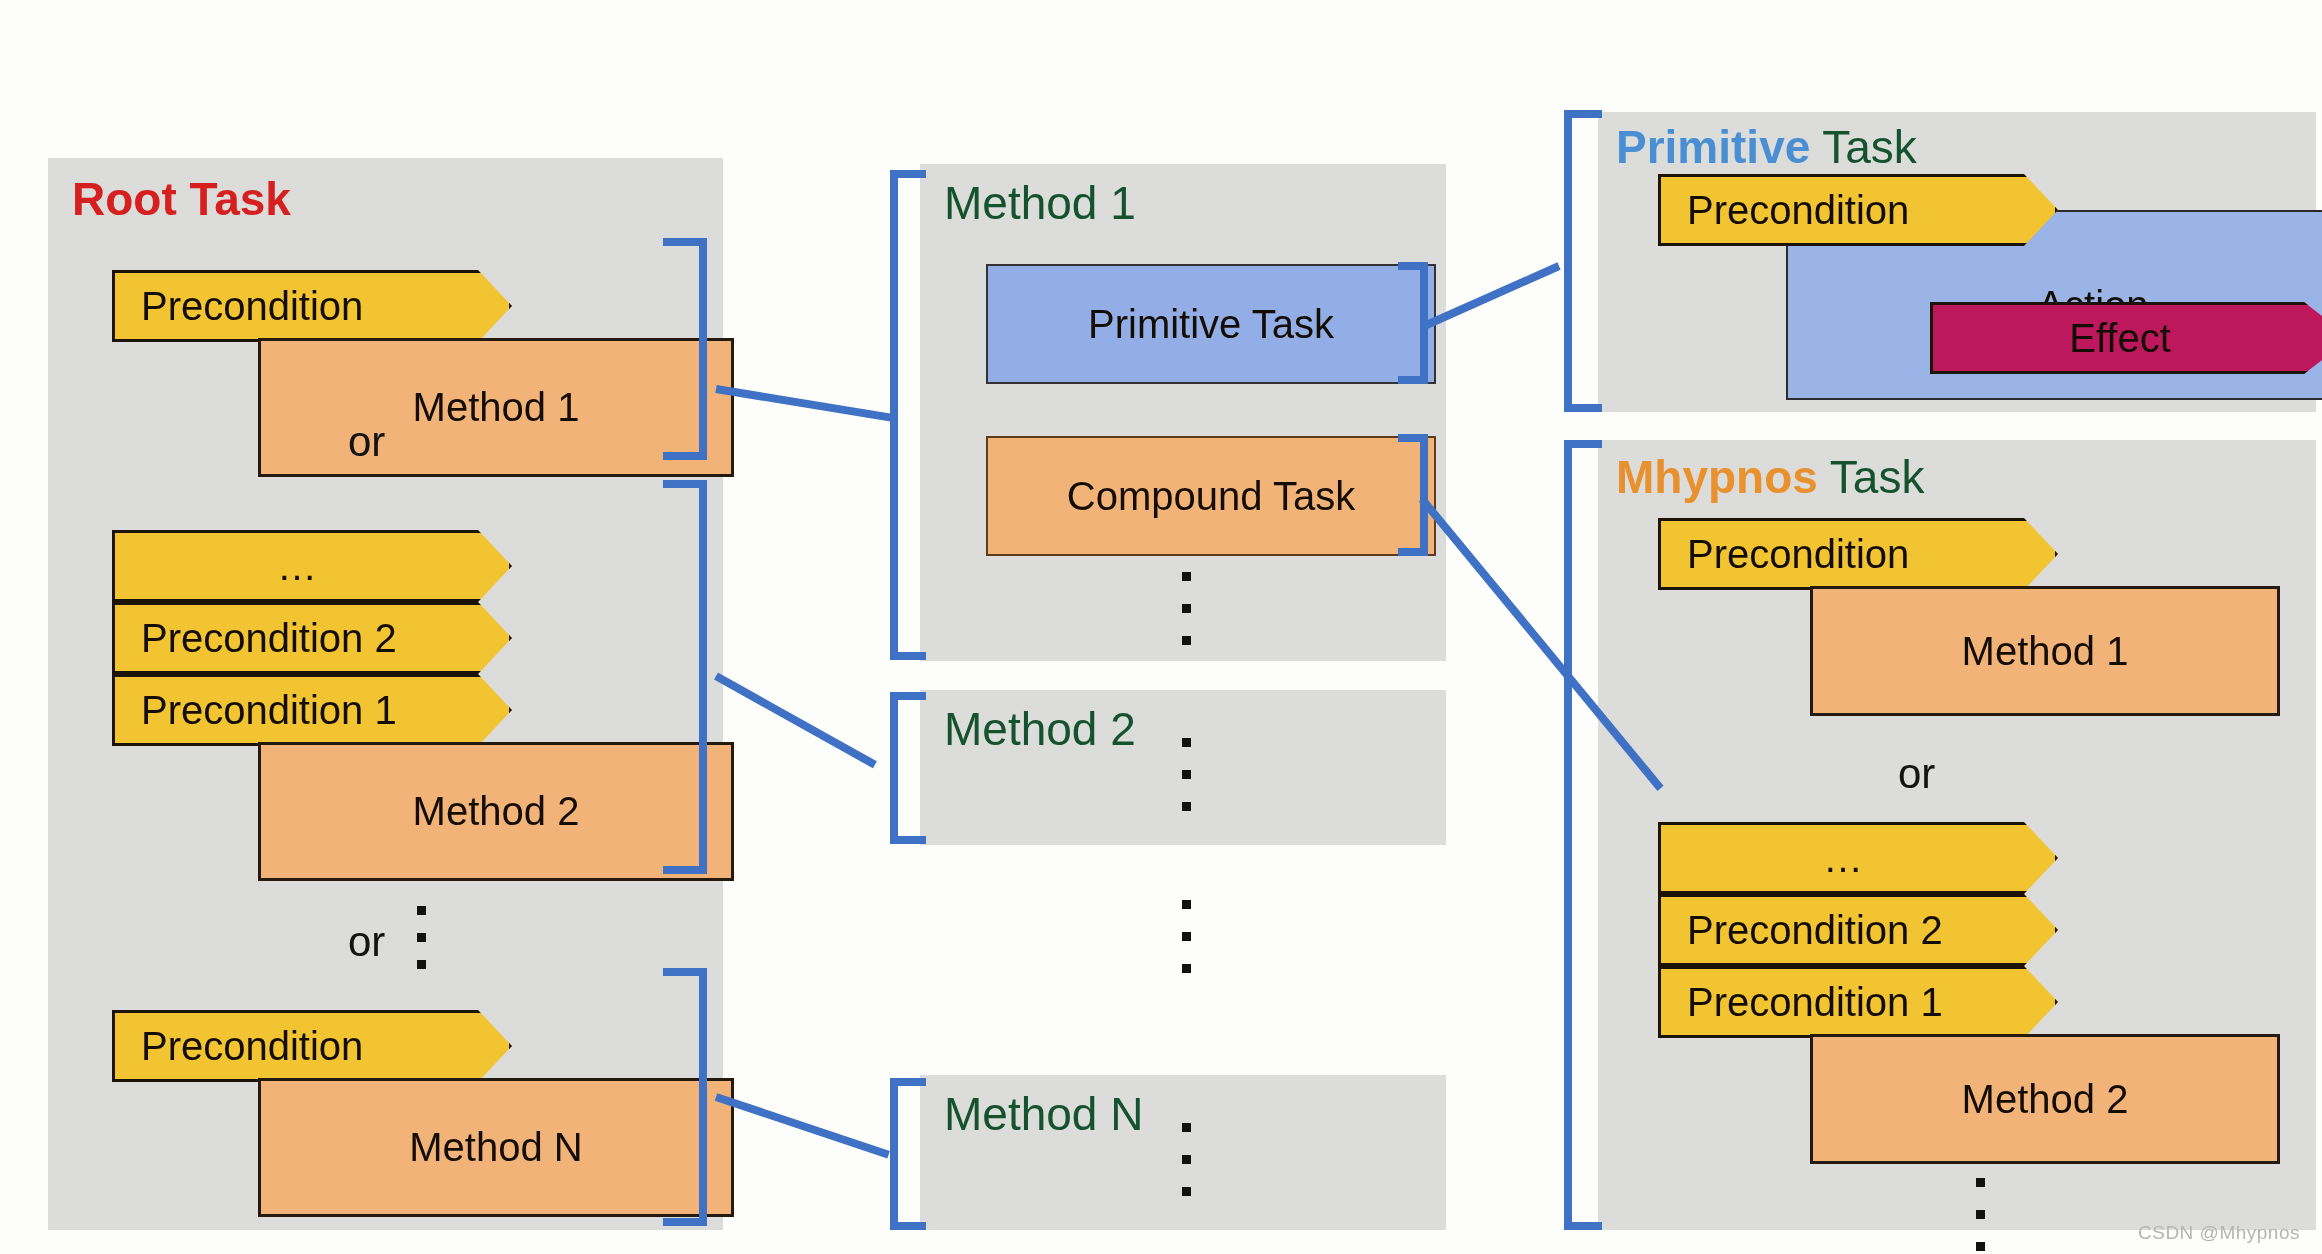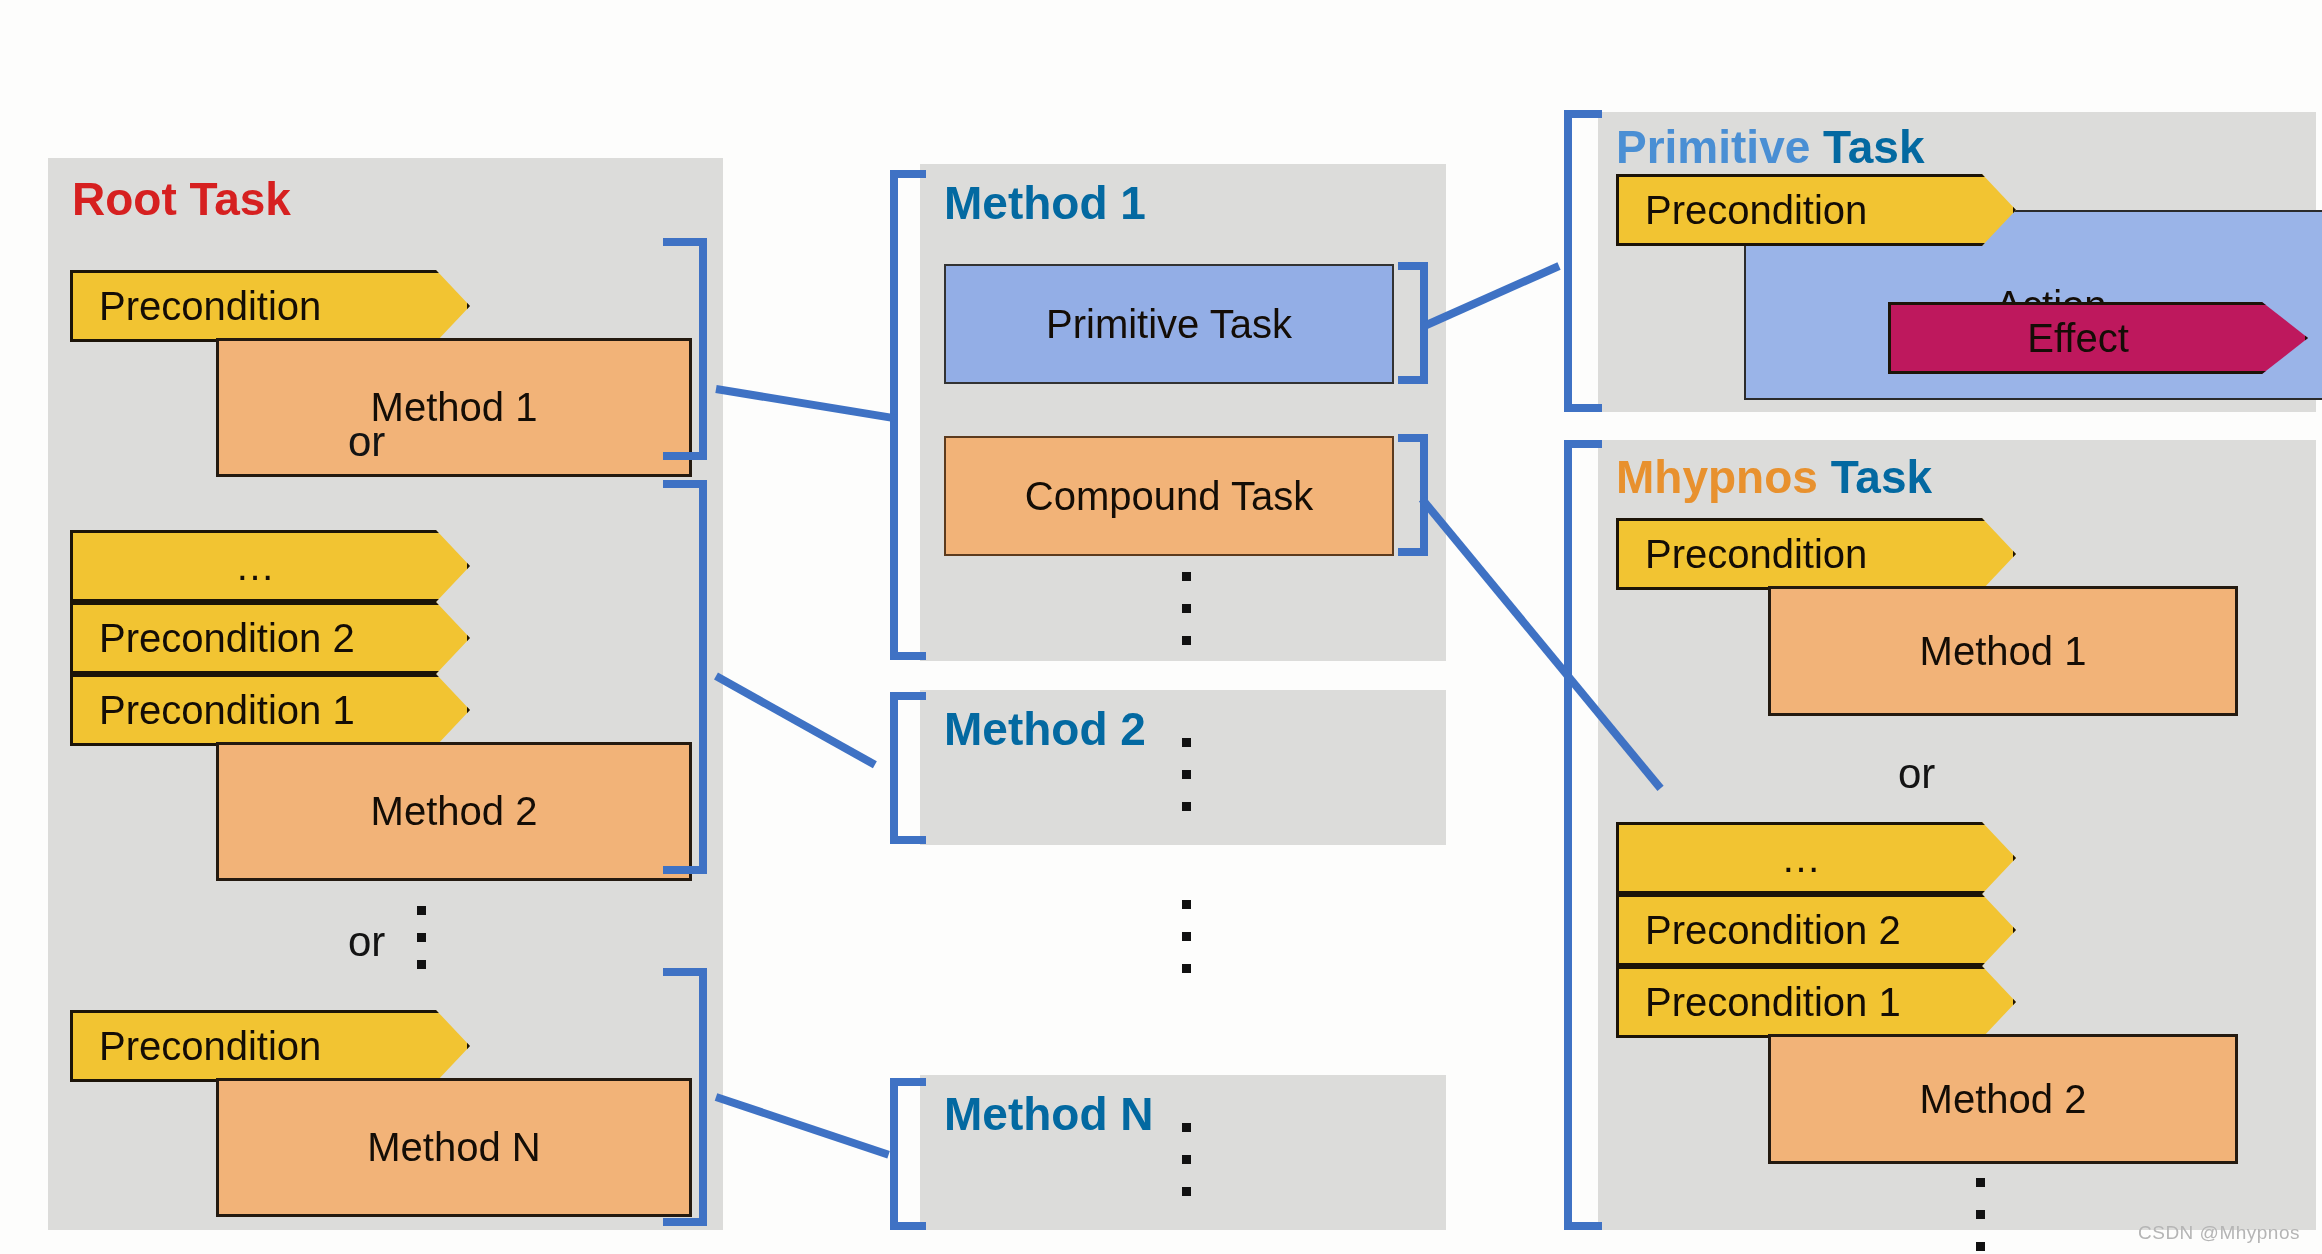--- a/index.html
+++ b/index.html
@@ -25,29 +25,30 @@
     position:absolute;
     background:#dcdcda;
     box-shadow:0 0 0 0 rgba(0,0,0,0);
   }
 
   .panel-head{
     position:absolute;
     font-size:46px;font-weight:bold;
     white-space:nowrap;
   }
-  .head-norm{font-weight:bold;color:#0369a1;}
+  .head-norm{font-weight:normal;color:#14532d;}
 
   
   .shape{
     position:absolute;
     box-sizing:border-box;
     display:flex;align-items:center;justify-content:center;
     font-size:40px;color:#140d06;
     white-space:nowrap;
+    margin-left:42px;
   }
   .precond{
     background:#f2c432;
     border:3px solid #1c1408;
     clip-path:polygon(0 0, calc(100% - 34px) 0, 100% 50%, calc(100% - 34px) 100%, 0 100%);
     justify-content:flex-start;
     padding-left:26px;
   }
   .precond.center{justify-content:center;padding-left:0;padding-right:30px;}
   .effect{

